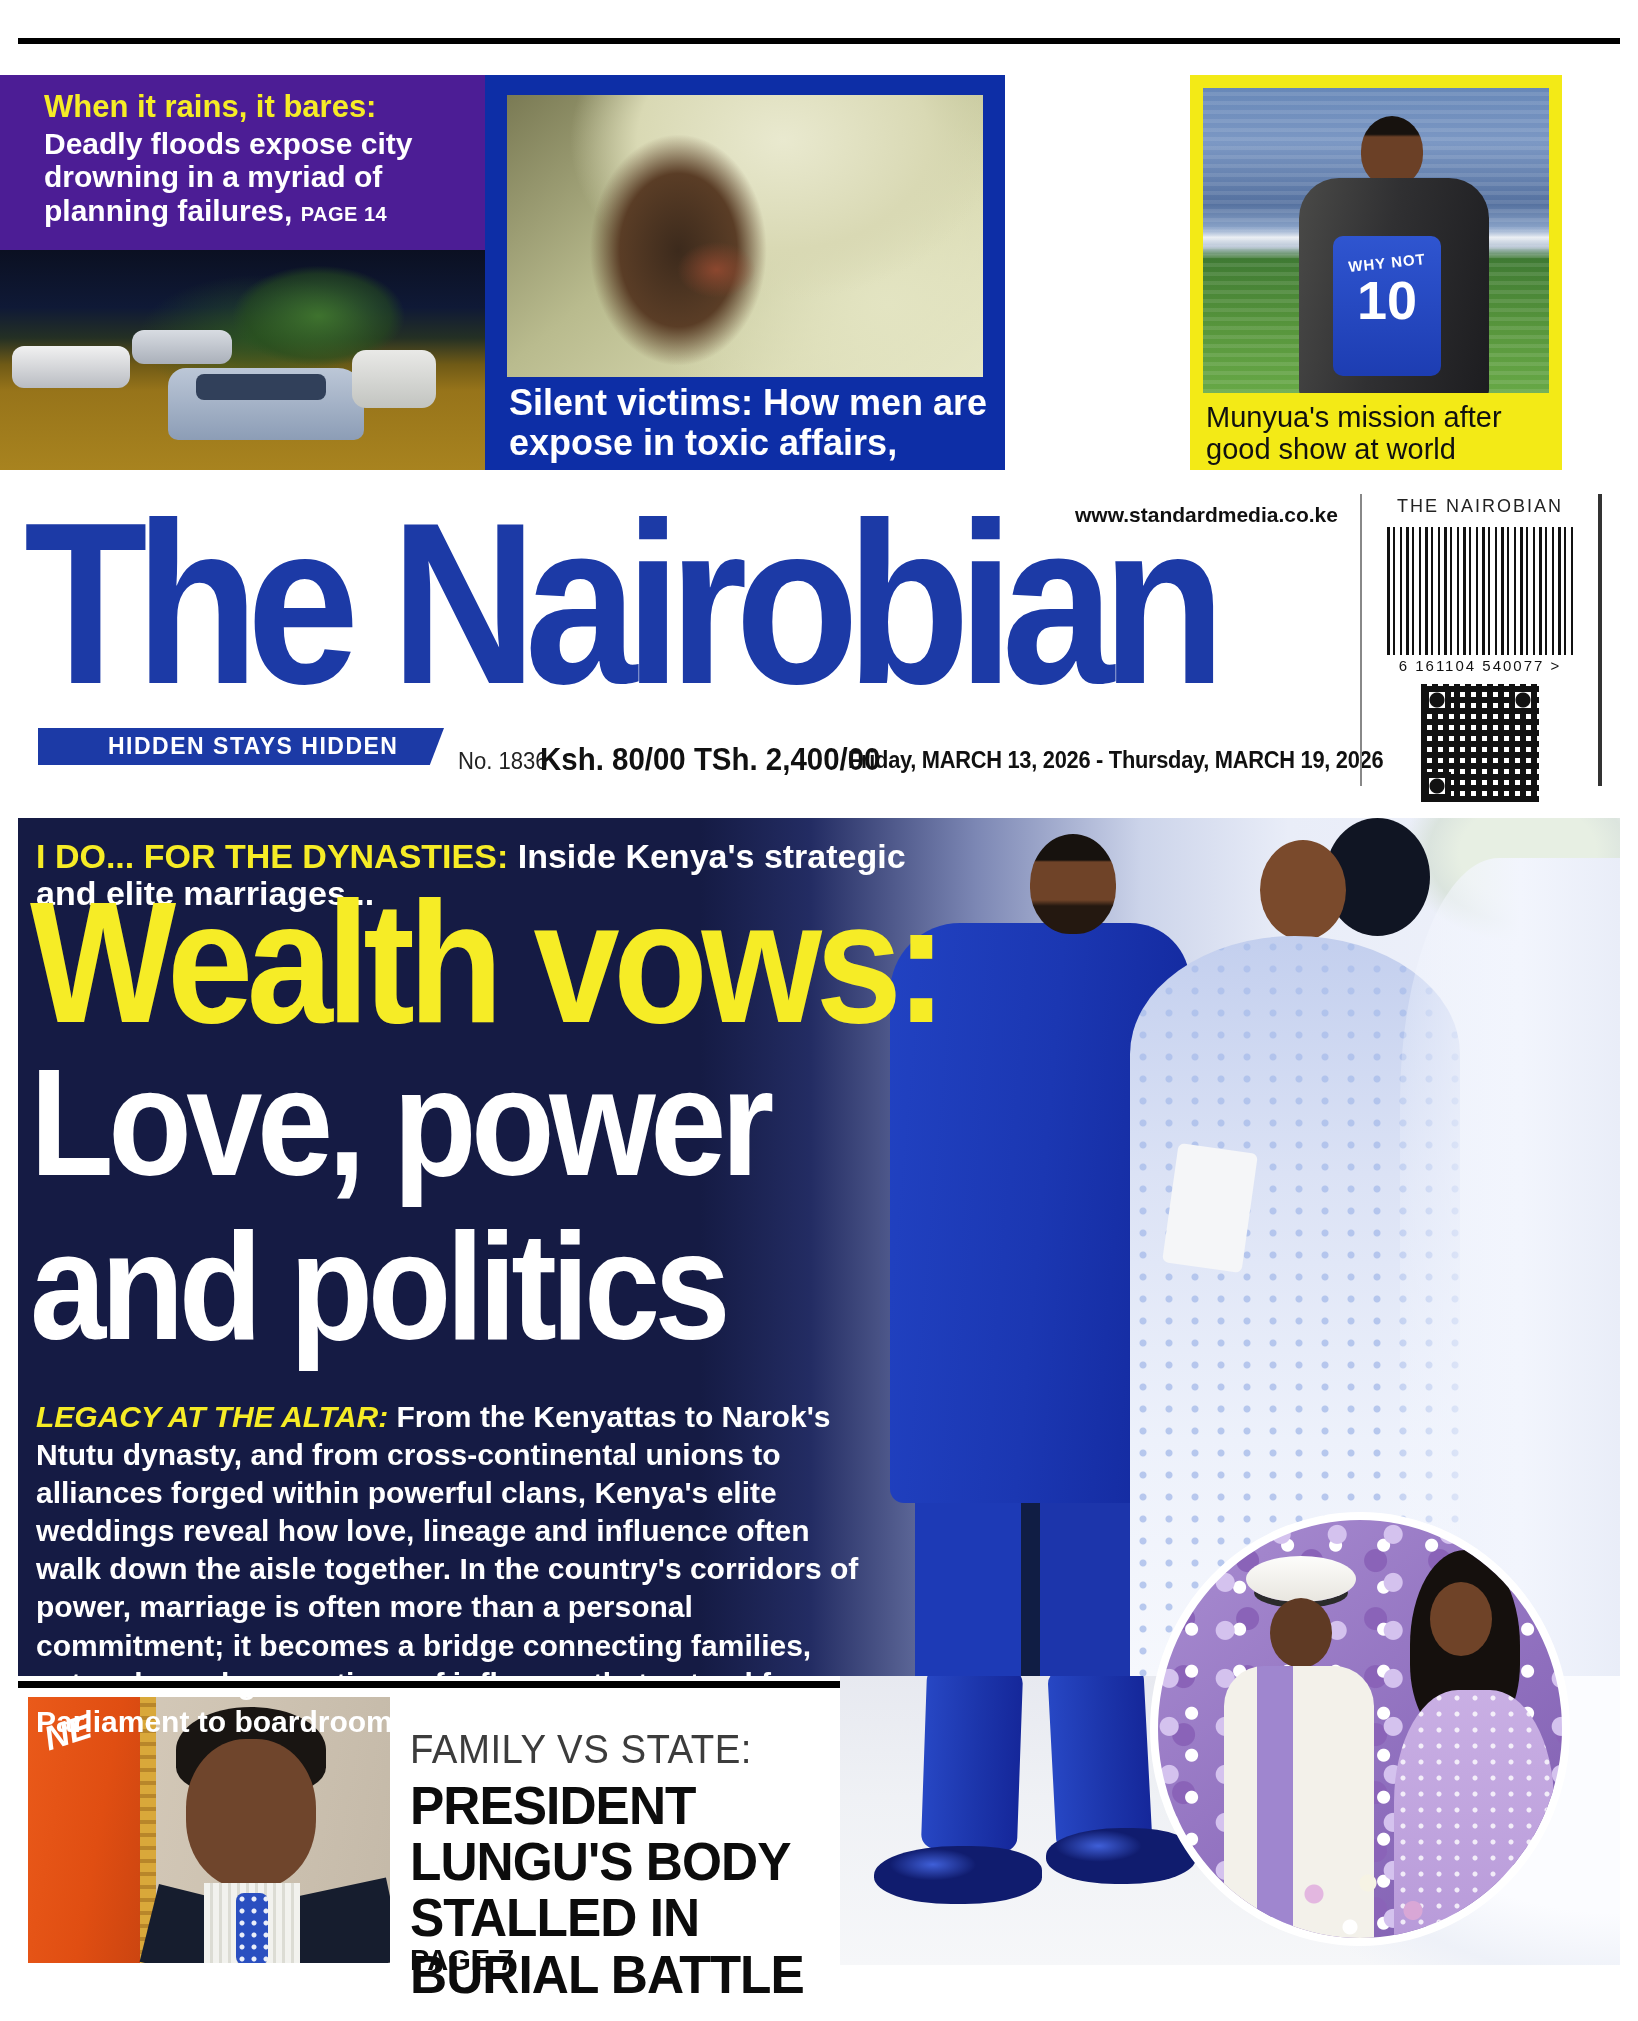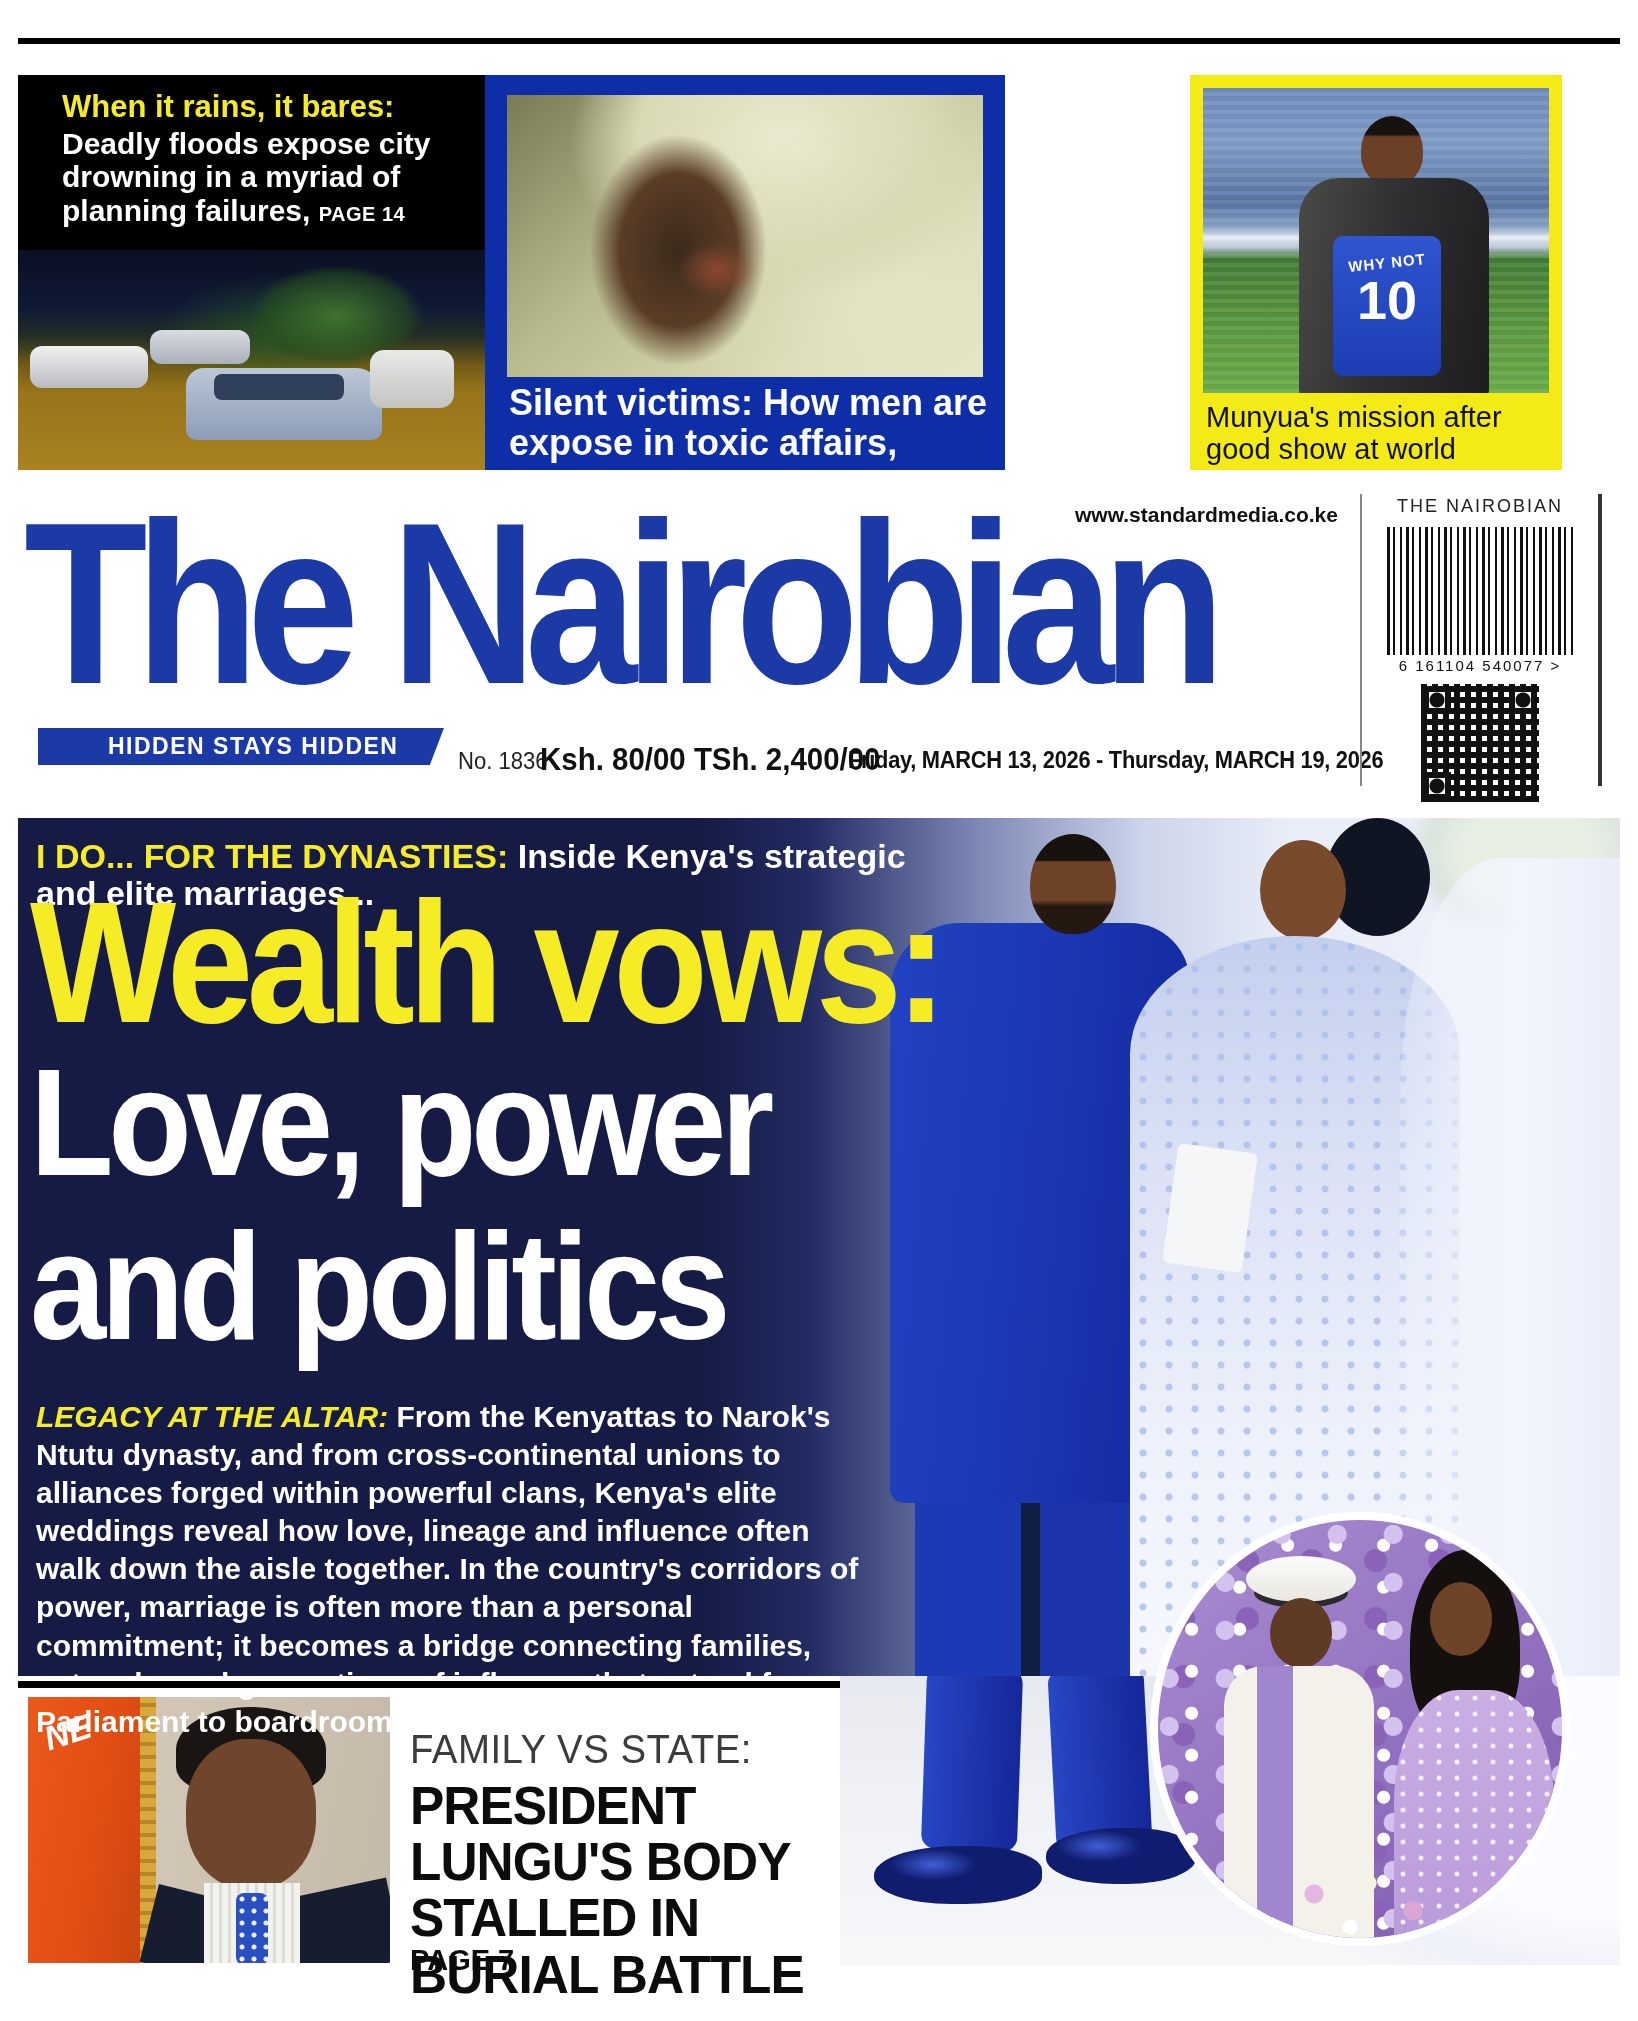--- a/index.html
+++ b/index.html
@@ -4,21 +4,21 @@
 <style>
   * { margin:0; padding:0; box-sizing:border-box; }
   html,body { background:#ffffff; }
   body { font-family:"Liberation Sans", sans-serif; }
   .page { position:relative; width:1638px; height:2021px; background:#ffffff; overflow:hidden; }
 
   
   .top-rule { position:absolute; left:18px; top:38px; width:1602px; height:6px; background:#000; }
 
   
-  .promo-floods { position:absolute; left:18px; top:75px; width:514px; height:395px; background:#000000; overflow:hidden; }
+  .promo-floods { position:absolute; left:0; top:75px; width:514px; height:395px; background:#4c1d95; overflow:hidden; }
   .floods-text { position:absolute; left:44px; top:14px; width:380px; }
   .floods-kicker { color:#f6ec26; font-weight:bold; font-size:31px; line-height:1.15; }
   .floods-body { color:#fff; font-weight:bold; font-size:30px; line-height:1.12; margin-top:2px; }
   .floods-body .pageref { font-size:20px; letter-spacing:.5px; }
   .flood-photo { position:absolute; left:0; top:175px; width:100%; height:220px;
     background:
       radial-gradient(120px 70px at 62% 30%, rgba(64,118,46,.95), rgba(40,80,30,.55) 60%, transparent 72%),
       radial-gradient(170px 90px at 50% 40%, rgba(45,90,35,.8), transparent 70%),
       linear-gradient(180deg,#0b1022 0%,#0f1936 26%,#243024 40%,#6f5a16 52%,#97741a 64%,#a8831f 100%); }
   .car { position:absolute; border-radius:12px; }

